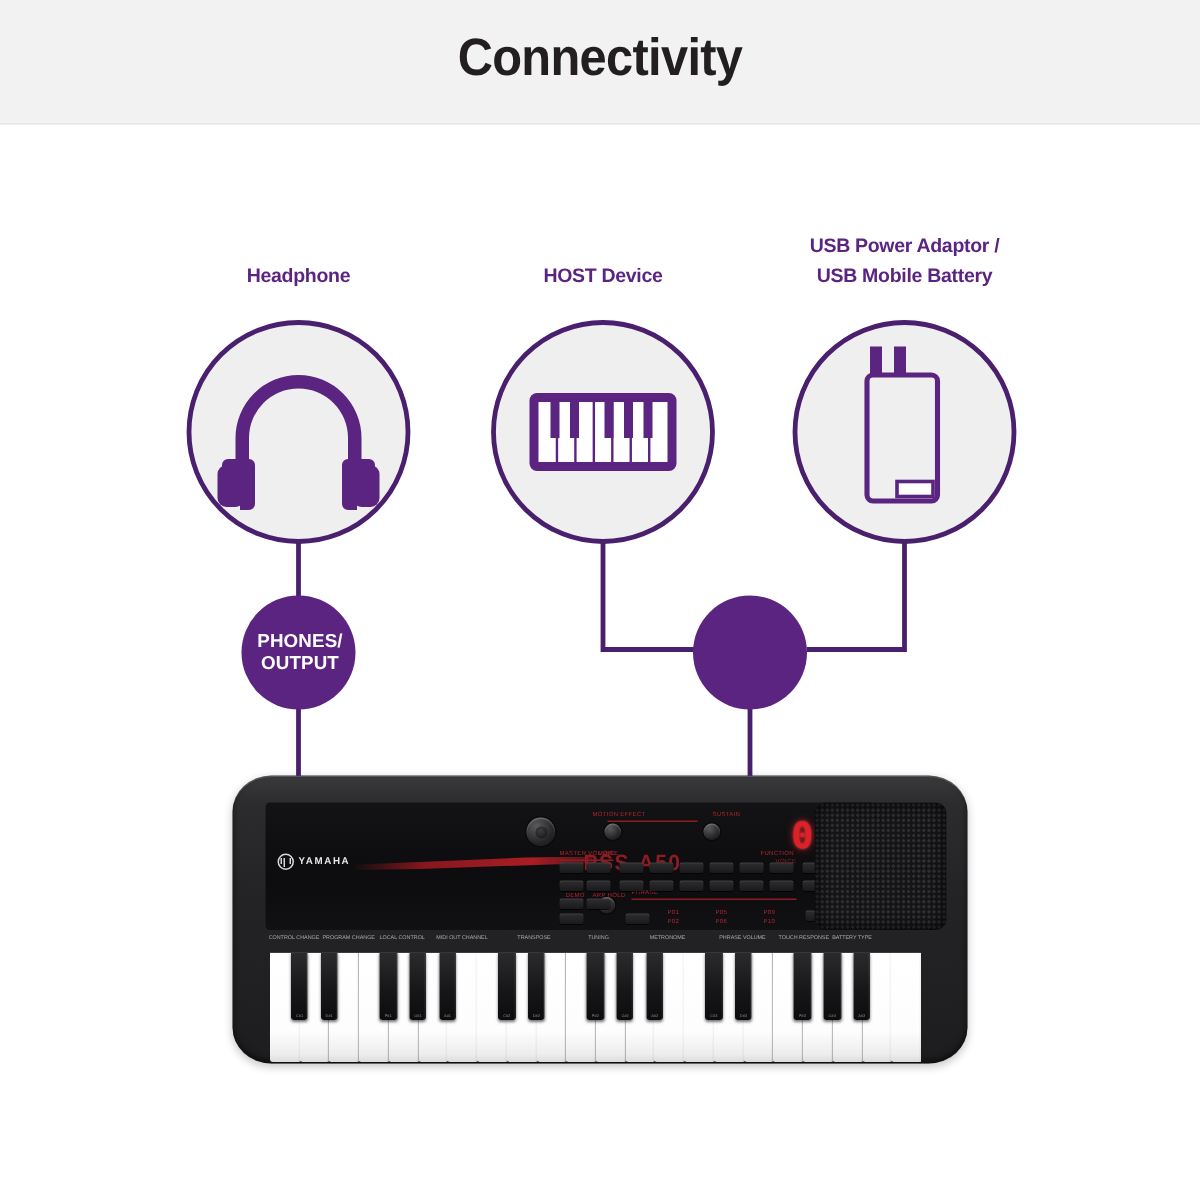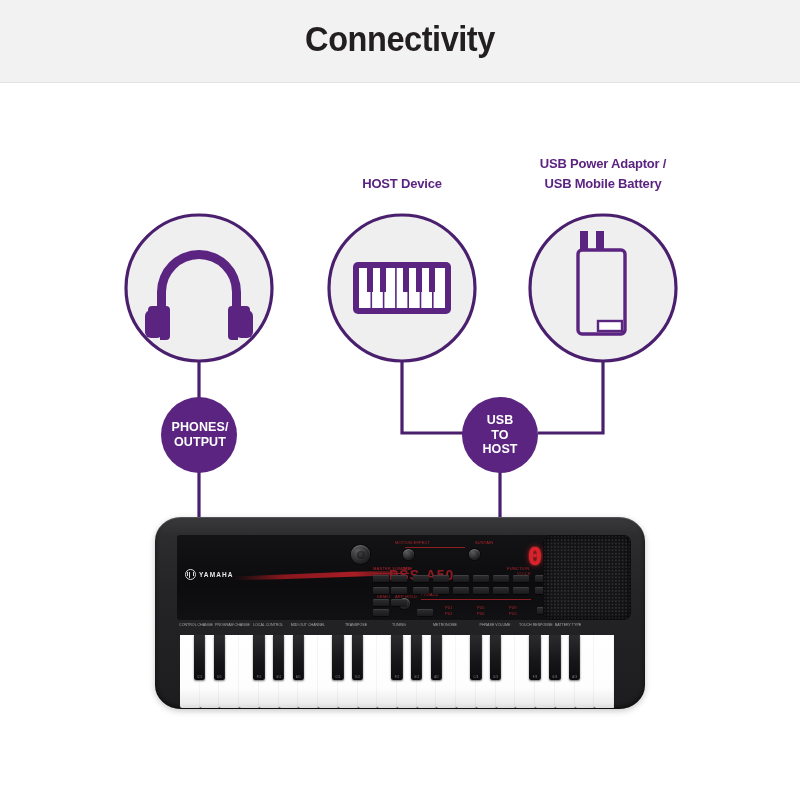--- a/index.html
+++ b/index.html
@@ -270,29 +270,27 @@
 
     <g>
       <circle cx="199" cy="435" r="38" fill="#5b2481"></circle>
     </g>
 
     <g>
       <circle cx="500" cy="435" r="38" fill="#5b2481"></circle>
     </g>
   </svg>
 
+  <div class="node-label" id="label-headphone">Headphone</div>
   <div class="node-label" id="label-midi">HOST Device</div>
   <div class="node-label" id="label-usbpower">USB Power Adaptor /
 USB Mobile Battery</div>
 
   <div class="badge-text" id="badge-phones-text">PHONES/
 OUTPUT</div>
-  <div class="badge-text" id="badge-usbhost-text">USB
-TO
-HOST</div>
 
   <div id="keyboard">
     <div class="kb-body"></div>
 
     <div class="kb-panel">
 
       <div class="kb-logo">
         <div class="yam-fork"></div>
         <div class="yam-word">YAMAHA</div>
       </div>

